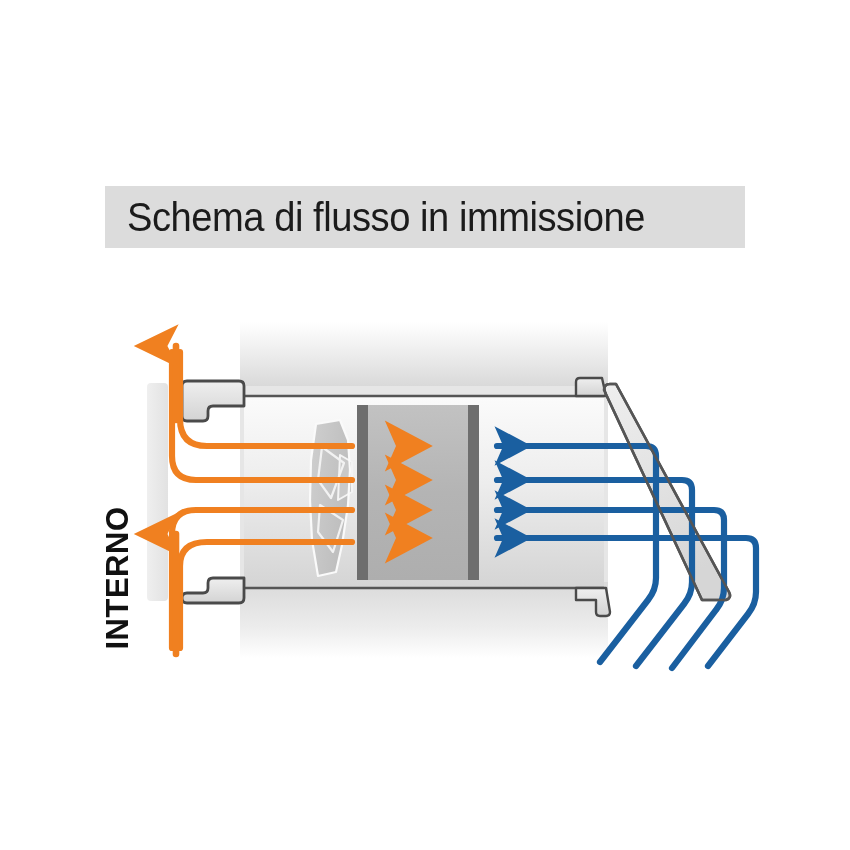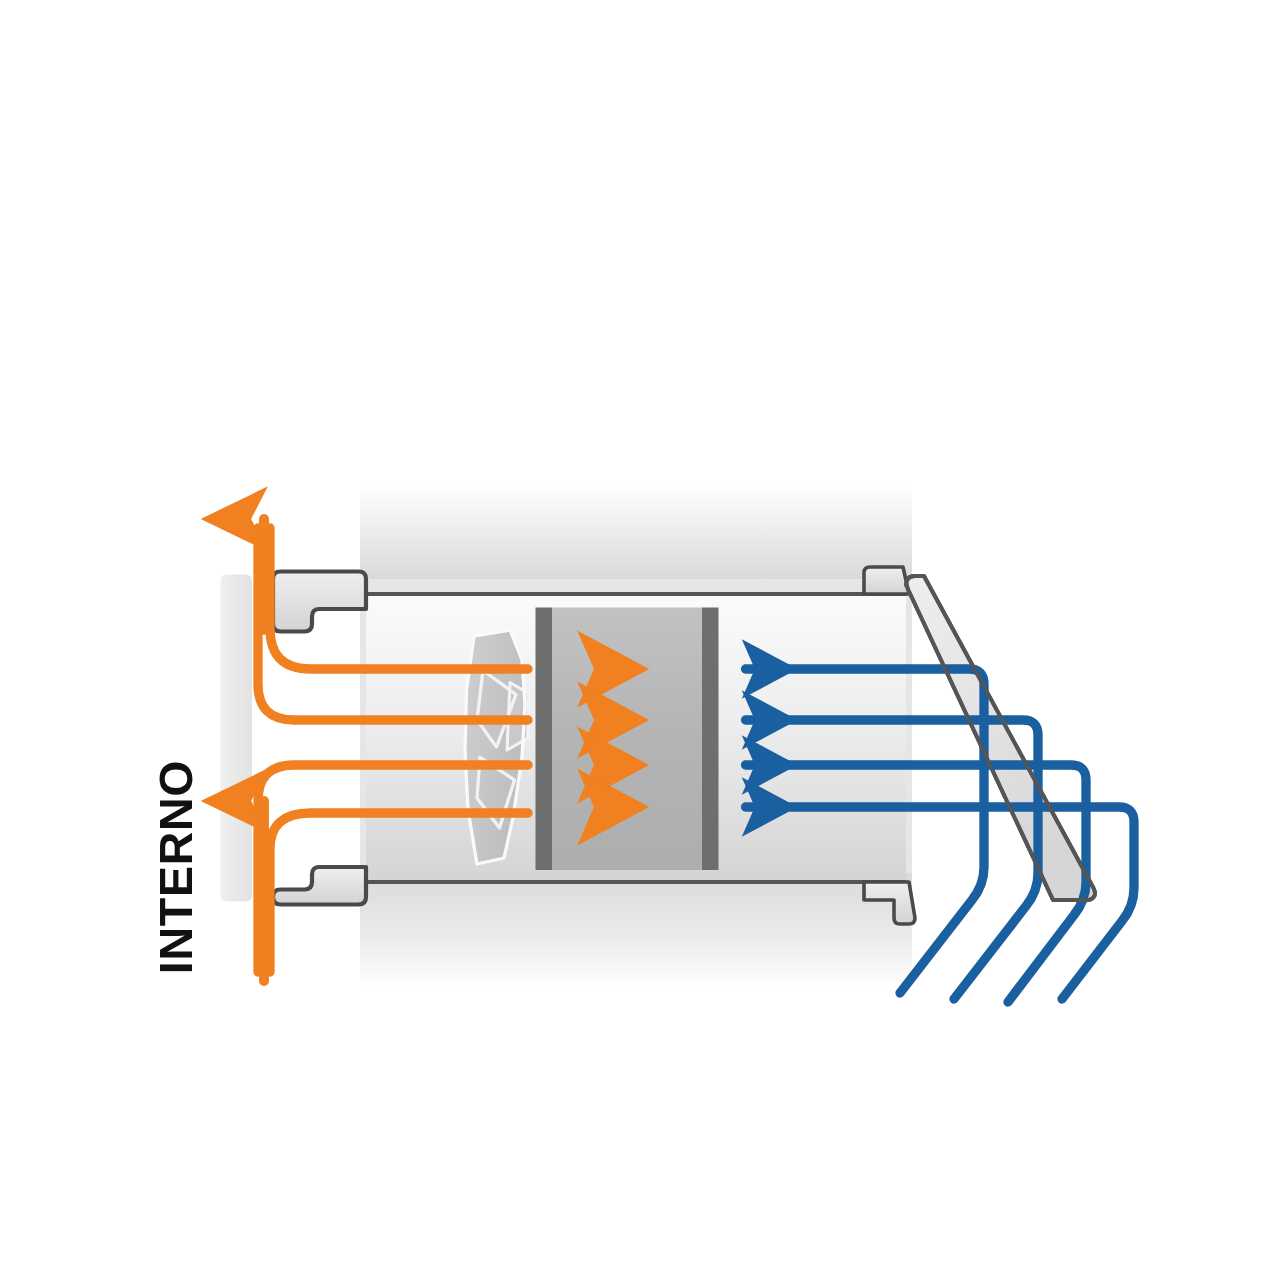--- a/index.html
+++ b/index.html
@@ -234,18 +234,21 @@
       <path d="M352,510 L196,510 Q172,510 172,534 L172,648"></path>
       <path d="M352,542 L207,542 Q180,542 180,566 L180,648"></path>
 
       <path d="M176,420 L176,346" stroke-width="6.6" marker-end="url(#mkOrangeUp)"></path>
 
       <path d="M176,534 L176,654" stroke-width="6.6" marker-end="url(#mkOrangeUp)" transform="rotate(180 176 594)"></path>
     </g>
 
   </svg>
 
+  <div class="title-banner">
+    <span class="title-text">Schema di flusso in immissione</span>
+  </div>
 
   <div class="interno-label">
     <span class="interno-text">INTERNO</span>
   </div>
 
 </div>
 
 </body></html>

